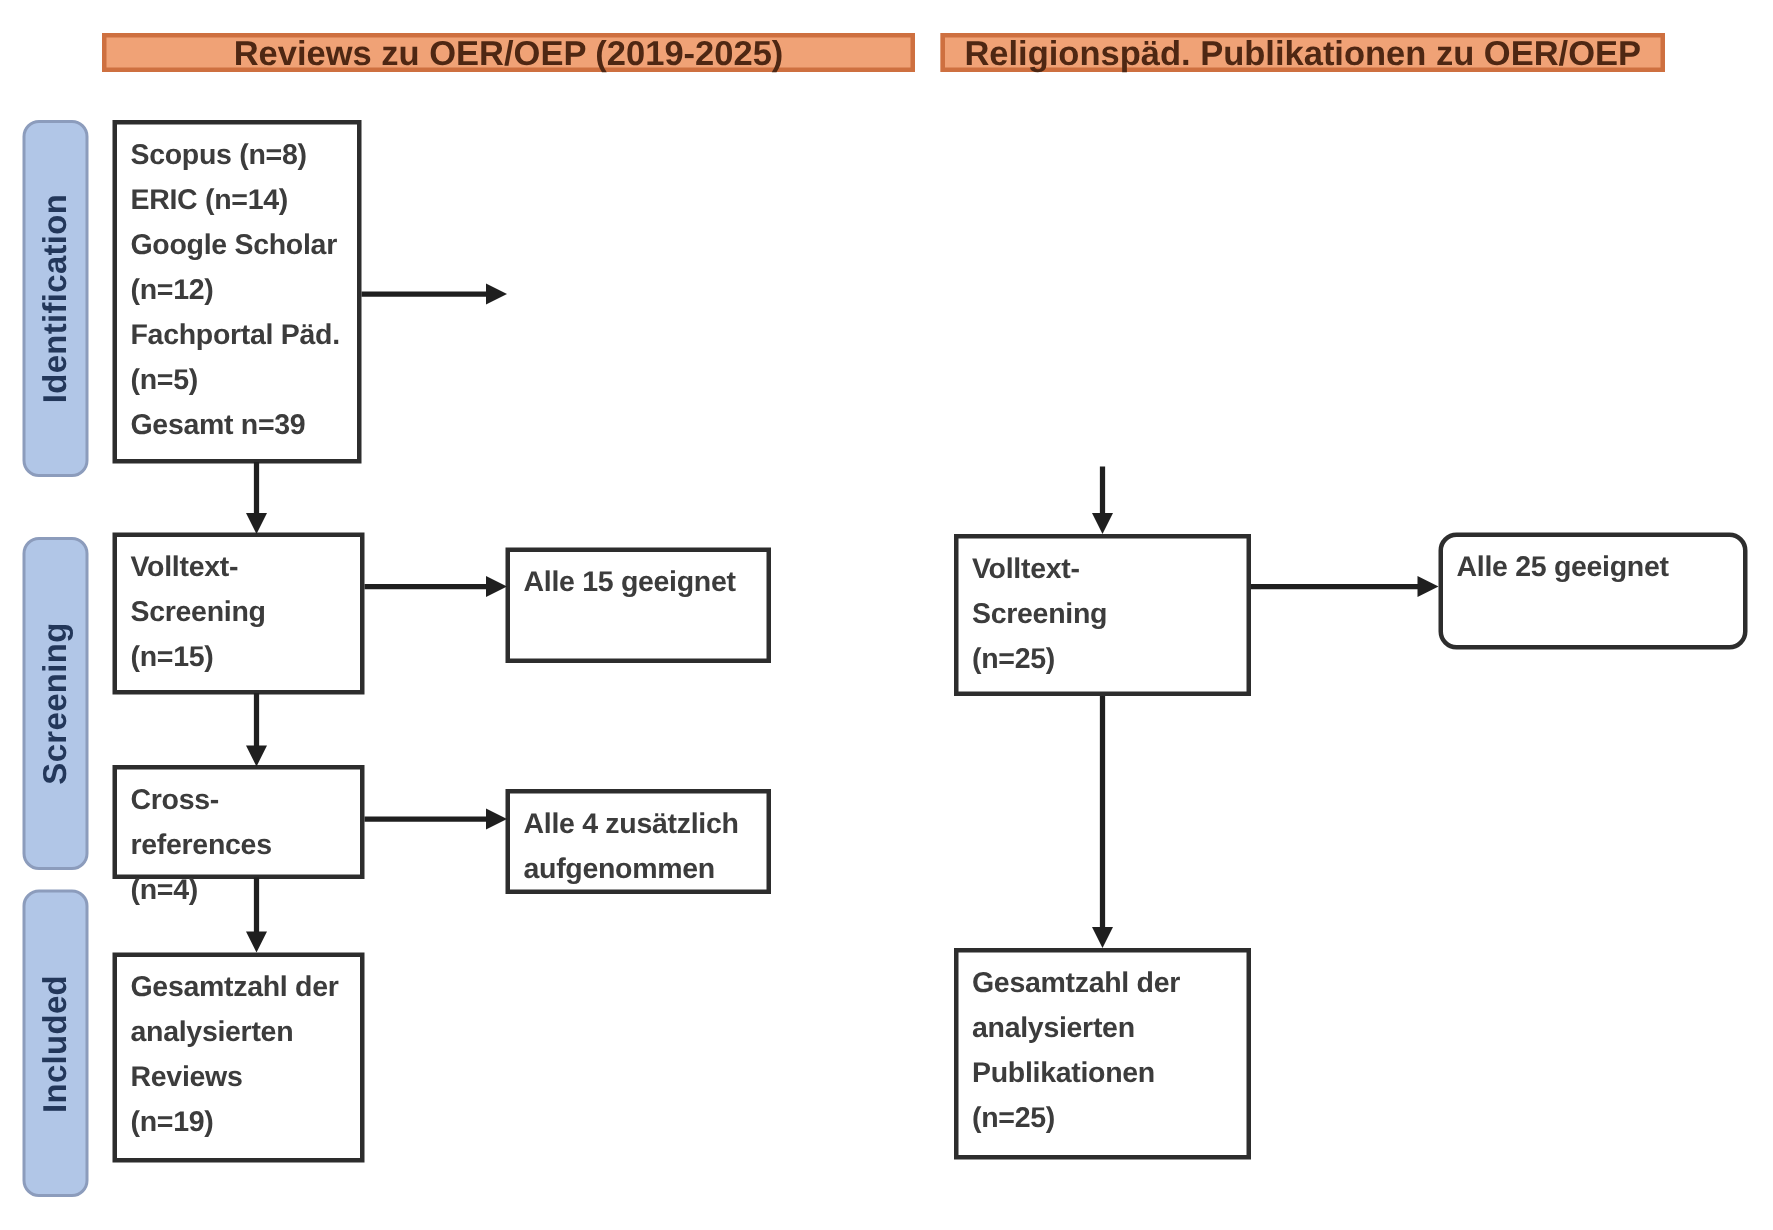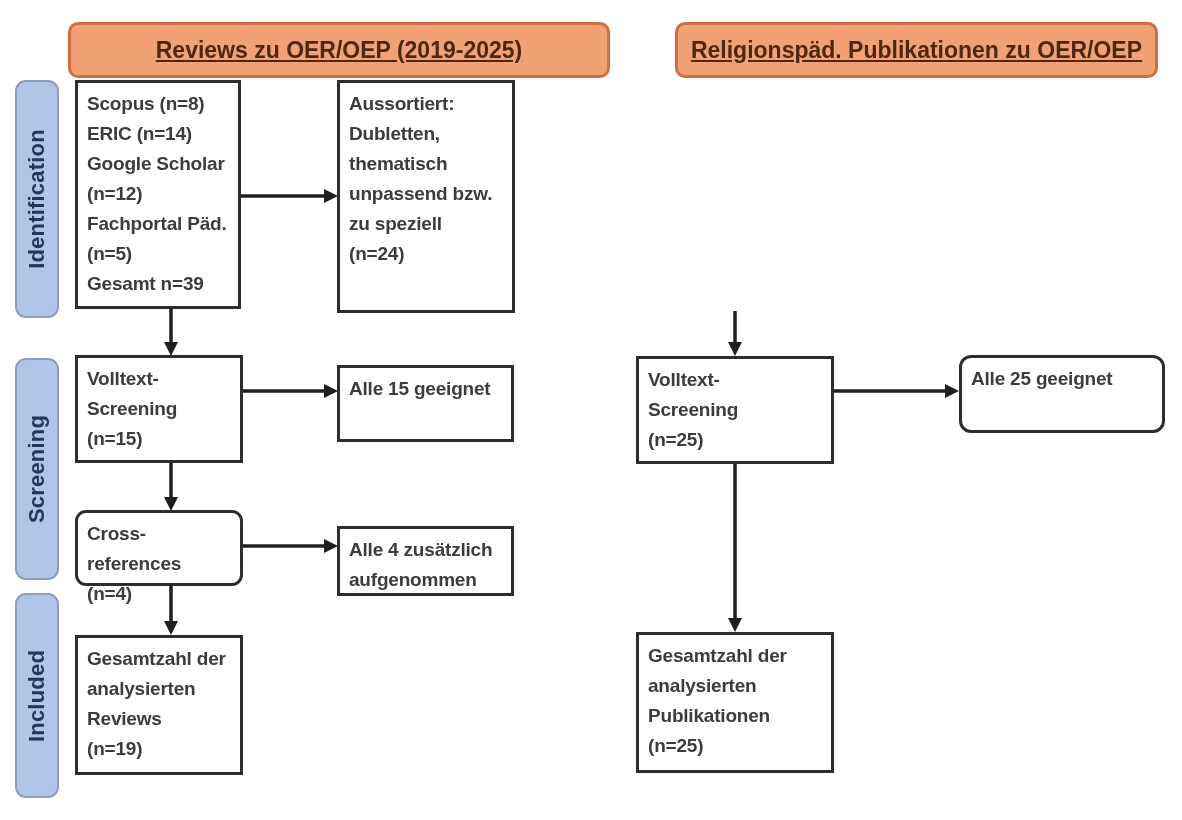--- a/index.html
+++ b/index.html
@@ -4,25 +4,25 @@
 <style>
   html,body { margin:0; padding:0; background:#ffffff; }
   .canvas {
     position:relative;
     width:1182px; height:820px;
     background:#ffffff;
     font-family:"Liberation Sans", sans-serif;
     overflow:hidden;
   }
   .header {
-    position:absolute; box-sizing:border-box; height:56px;
+    position:absolute; box-sizing:border-box; height:26px;
     background:var(--header-fill); border:3px solid var(--header-border);
-    color:var(--header-text); border-radius:10px;
+    color:var(--header-text); border-radius:0;
     display:flex; align-items:center; justify-content:center;
-    font-weight:700; font-size:23px; line-height:1; white-space:nowrap;text-decoration:underline;
+    font-weight:700; font-size:23px; line-height:1; white-space:nowrap;
   }
   .stage {
     position:absolute; box-sizing:border-box; width:44px;
     background:var(--stage-fill); border:2px solid var(--stage-border);
     color:var(--stage-text); border-radius:11px;
     display:flex; align-items:center; justify-content:center;
   }
   .stage span {
     transform:rotate(-90deg); white-space:nowrap;
     font-weight:700; font-size:22px; letter-spacing:0.2px;
@@ -37,50 +37,44 @@
   .arrows { position:absolute; left:0; top:0; }
   .arrows line { stroke:var(--arrow); stroke-width:3.5; }
   .arrows polygon { fill:var(--arrow); }
 </style>
 </head>
 <body>
 
 <div class="canvas">
 
   <div class="header" style="left:68px; top:22px; width:542px;">Reviews zu OER/OEP (2019-2025)</div>
-  <div class="header" style="left:627px; top:22px; width:483px;margin-left:48px;">Religionspäd. Publikationen zu OER/OEP</div>
+  <div class="header" style="left:627px; top:22px; width:483px;">Religionspäd. Publikationen zu OER/OEP</div>
 
   <div class="stage" style="left:15px; top:80px; height:238px;">
     <span>Identification</span>
   </div>
   <div class="stage" style="left:15px; top:358px; height:222px;">
     <span>Screening</span>
   </div>
   <div class="stage" style="left:15px; top:593px; height:205px;">
     <span>Included</span>
   </div>
 
   <div class="box" style="left:75px; top:80px; width:166px; height:229px;">Scopus (n=8)
 ERIC (n=14)
 Google Scholar
 (n=12)
 Fachportal Päd.
 (n=5)
 Gesamt n=39</div>
-  <div class="box" style="left:337px; top:80px; width:178px; height:233px;">Aussortiert:
-Dubletten,
-thematisch
-unpassend bzw.
-zu speziell
-(n=24)</div>
   <div class="box" style="left:75px; top:355px; width:168px; height:108px;">Volltext-
 Screening
 (n=15)</div>
   <div class="box" style="left:337px; top:365px; width:177px; height:77px;">Alle 15 geeignet</div>
-  <div class="box" style="left:75px; top:510px; width:168px; height:76px;border-radius:11px;">Cross-references
+  <div class="box" style="left:75px; top:510px; width:168px; height:76px;">Cross-references
 (n=4)</div>
   <div class="box" style="left:337px; top:526px; width:177px; height:70px;">Alle 4 zusätzlich
 aufgenommen</div>
   <div class="box" style="left:75px; top:635px; width:168px; height:140px;">Gesamtzahl der
 analysierten
 Reviews
 (n=19)</div>
 
   <div class="box" style="left:636px; top:356px; width:198px; height:108px;">Volltext-
 Screening

